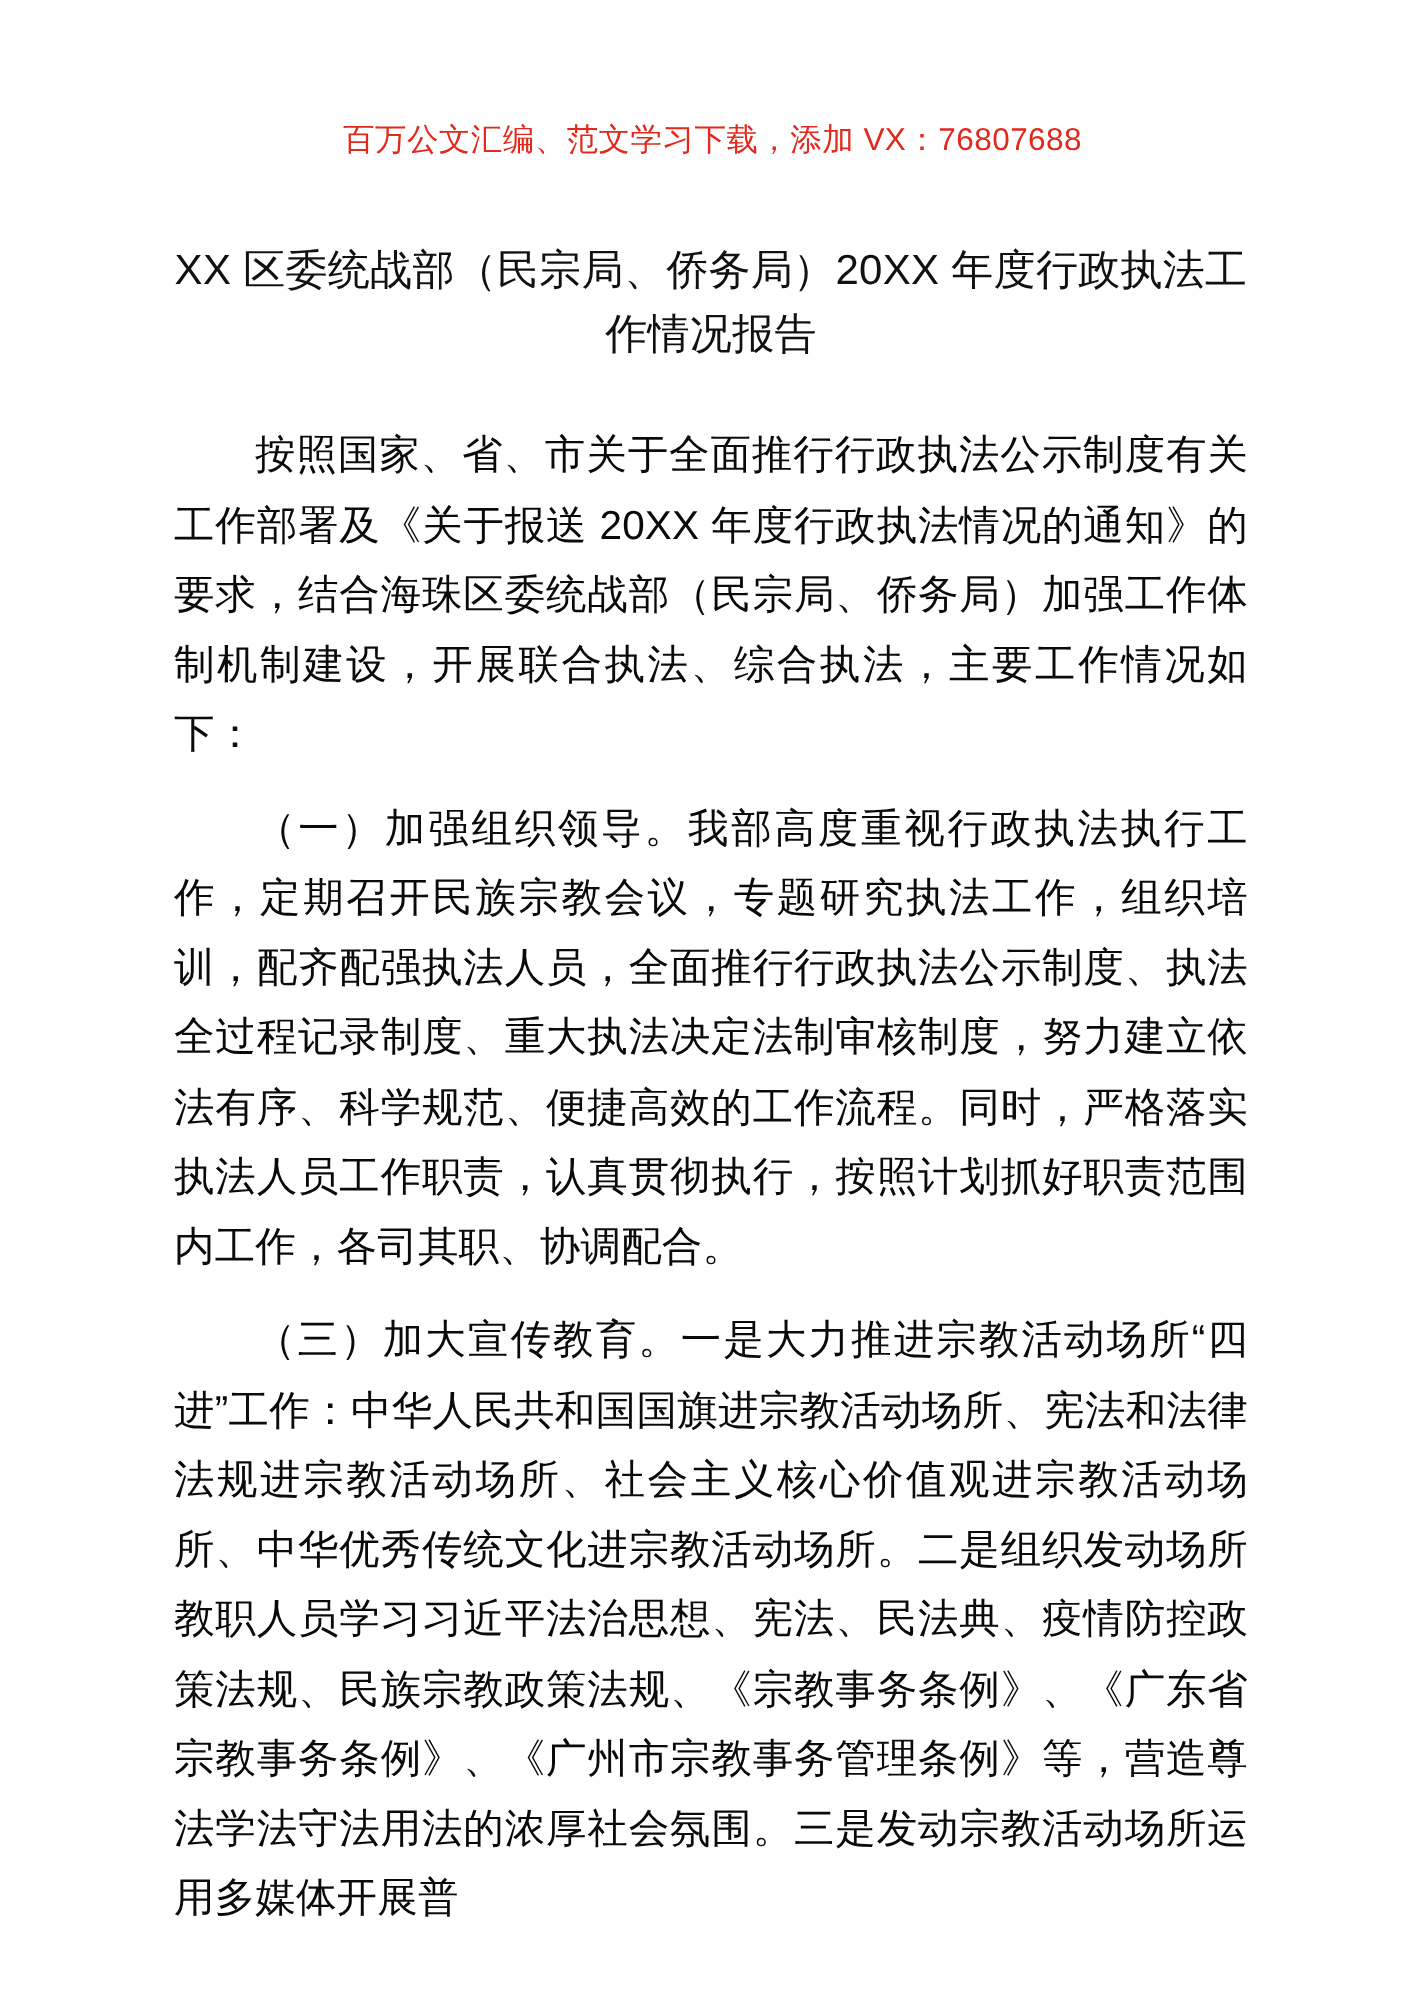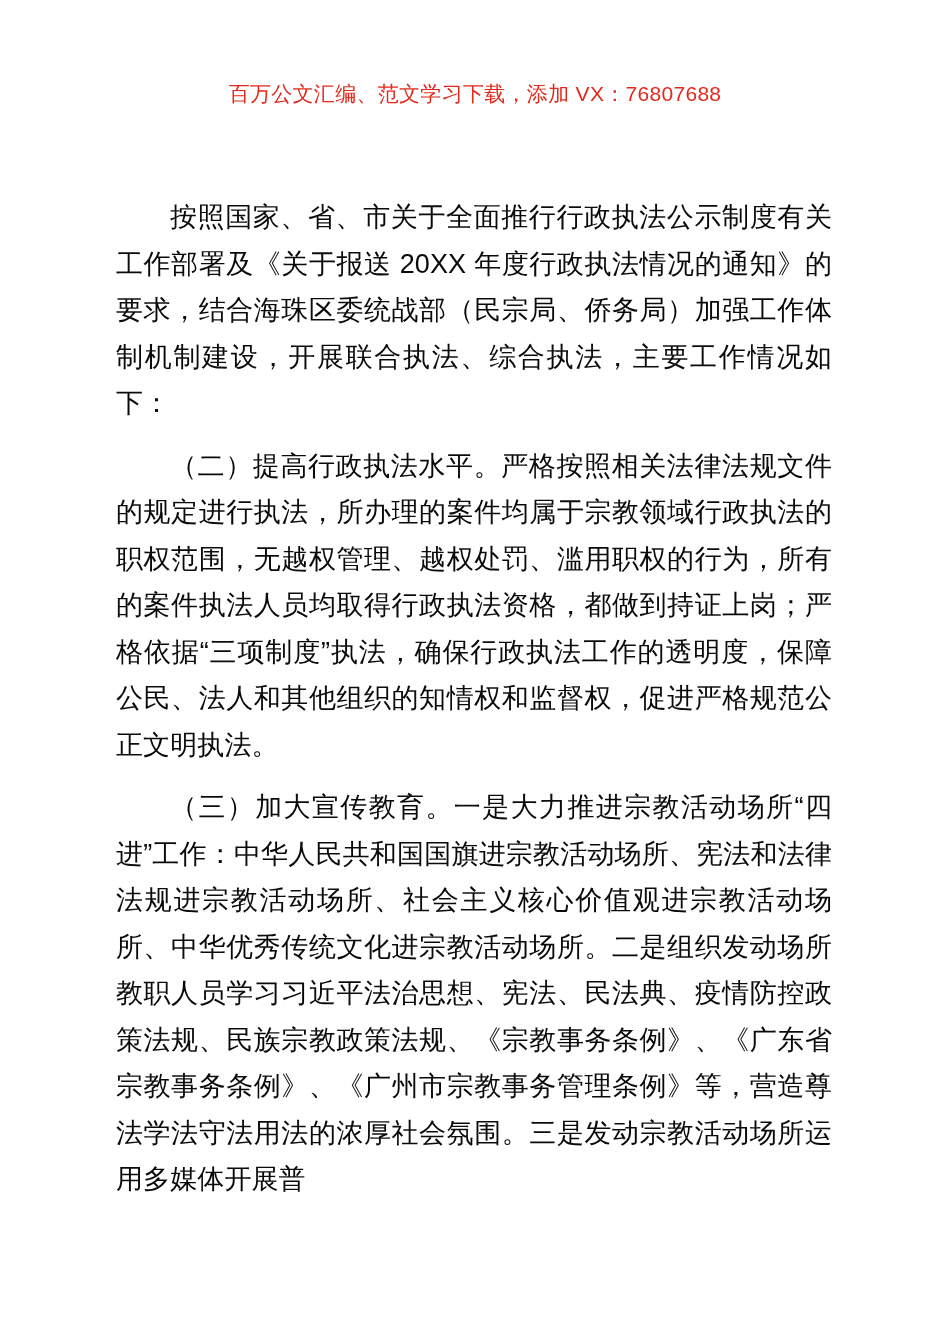--- a/index.html
+++ b/index.html
@@ -88,22 +88,23 @@
 <body>
 
 <div class="page">
 
   <div class="promo-banner">
     <span class="promo-text" style="color: rgb(225, 42, 29);">百万公文汇编、范文学习下载，添加 VX：76807688</span>
   </div>
 
   <div class="doc">
 
+    <h1 class="doc-title">XX 区委统战部（民宗局、侨务局）20XX 年度行政执法工作情况报告</h1>
 
     <div class="body-block">
       <p class="para">按照国家、省、市关于全面推行行政执法公示制度有关工作部署及《关于报送 20XX 年度行政执法情况的通知》的要求，结合海珠区委统战部（民宗局、侨务局）加强工作体制机制建设，开展联合执法、综合执法，主要工作情况如下：</p>
-      <p class="para">（二）提高行政执法水平。严格按照相关法律法规文件的规定进行执法，所办理的案件均属于宗教领域行政执法的职权范围，无越权管理、越权处罚、滥用职权的行为，所有的案件执法人员均取得行政执法资格，都做到持证上岗；严格依据“三项制度”执法，确保行政执法工作的透明度，保障公民、法人和其他组织的知情权和监督权，促进严格规范公正文明执法。</p>
+      <p class="para">（一）加强组织领导。我部高度重视行政执法执行工作，定期召开民族宗教会议，专题研究执法工作，组织培训，配齐配强执法人员，全面推行行政执法公示制度、执法全过程记录制度、重大执法决定法制审核制度，努力建立依法有序、科学规范、便捷高效的工作流程。同时，严格落实执法人员工作职责，认真贯彻执行，按照计划抓好职责范围内工作，各司其职、协调配合。</p>
       <p class="para">（三）加大宣传教育。一是大力推进宗教活动场所“四进”工作：中华人民共和国国旗进宗教活动场所、宪法和法律法规进宗教活动场所、社会主义核心价值观进宗教活动场所、中华优秀传统文化进宗教活动场所。二是组织发动场所教职人员学习习近平法治思想、宪法、民法典、疫情防控政策法规、民族宗教政策法规、《宗教事务条例》、《广东省宗教事务条例》、《广州市宗教事务管理条例》等，营造尊法学法守法用法的浓厚社会氛围。三是发动宗教活动场所运用多媒体开展普</p>
     </div>
 
   </div>
 
 </div>
 
 </body></html>

